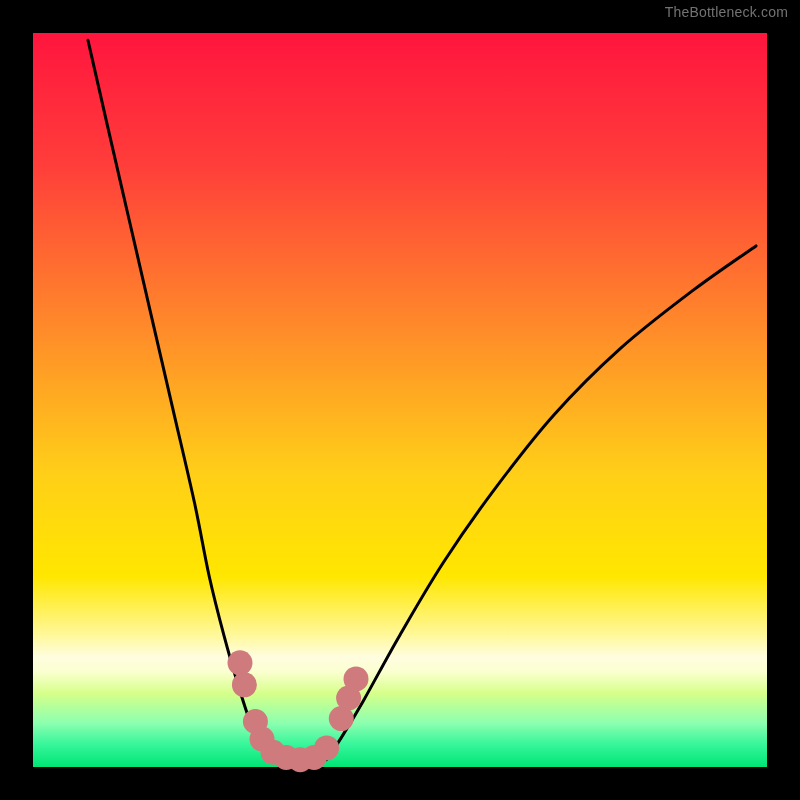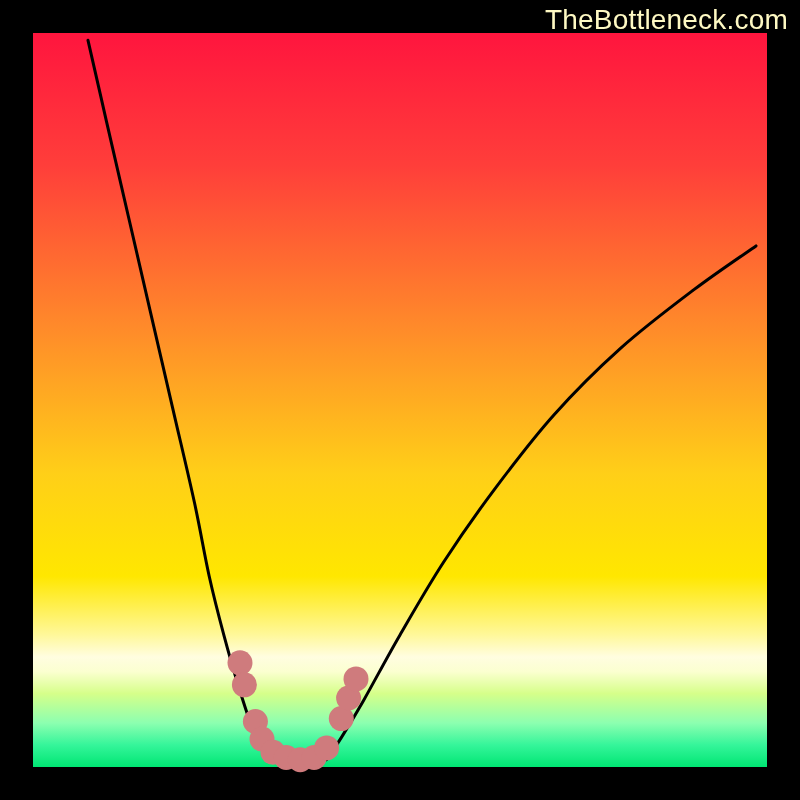--- a/index.html
+++ b/index.html
@@ -15,22 +15,22 @@
     top: 0;
     left: 0;
     width: 800px;
     height: 800px;
   }
   .watermark {
     position: absolute;
     top: 4px;
     right: 12px;
     font-family: Arial, Helvetica, sans-serif;
-    font-size: 28px;
-    color: #fef9c3;
+    font-size: 14px;
+    color: #737373;
     letter-spacing: 0.2px;
     z-index: 10;
   }
 </style>
 </head>
 <body>
 
 <svg class="canvas" viewBox="0 0 800 800" xmlns="http://www.w3.org/2000/svg">
   <defs>
     <linearGradient id="bg-grad" x1="0" y1="0" x2="0" y2="1">

